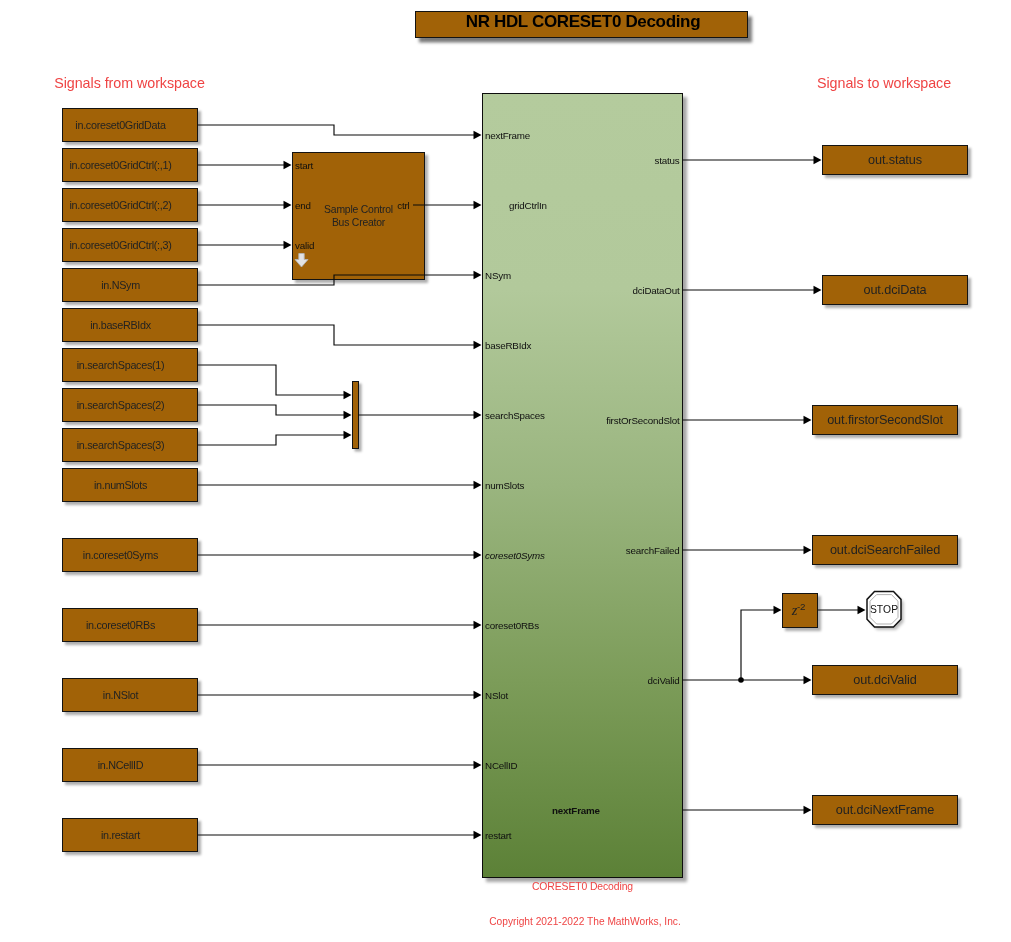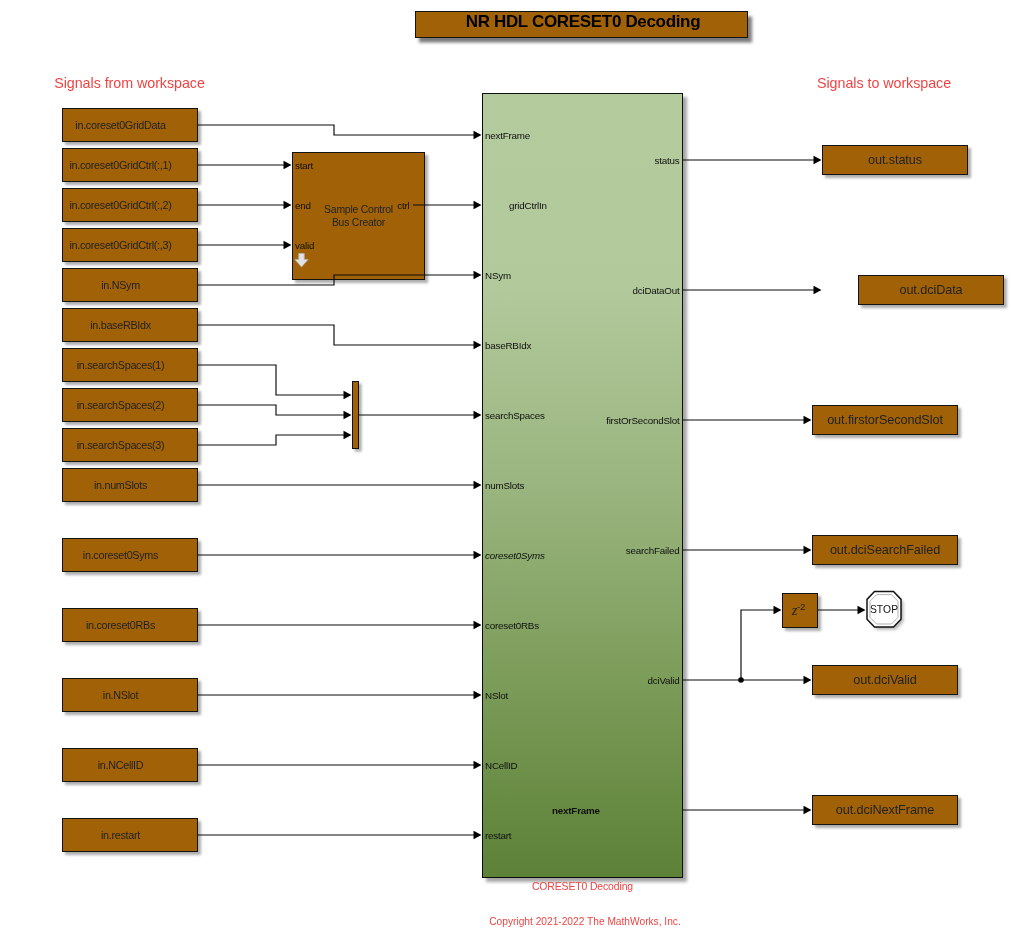--- a/index.html
+++ b/index.html
@@ -73,21 +73,21 @@
   <div class="plab" style="left:540px;top:155.5px;width:139.5px;text-align:right;">status</div>
   <div class="plab" style="left:540px;top:285.5px;width:139.5px;text-align:right;">dciDataOut</div>
   <div class="plab" style="left:540px;top:415.5px;width:139.5px;text-align:right;">firstOrSecondSlot</div>
   <div class="plab" style="left:540px;top:545.5px;width:139.5px;text-align:right;">searchFailed</div>
   <div class="plab" style="left:540px;top:675.5px;width:139.5px;text-align:right;">dciValid</div>
   <div class="plab" style="left:552px;top:805.5px;width:139.5px;text-align:left;font-weight:bold;">nextFrame</div>
 
   <div class="ann" style="left:482px;top:881.5px;width:201px;text-align:center;font-size:10.4px;letter-spacing:-0.1px;line-height:10.4px;">CORESET0 Decoding</div>
 
   <div class="blk outblk" style="left:822px;top:145px;">out.status</div>
-  <div class="blk outblk" style="left:858px;top:275px;">out.dciData</div>
+  <div class="blk outblk" style="left:822px;top:275px;">out.dciData</div>
   <div class="blk outblk" style="left:812px;top:405px;">out.firstorSecondSlot</div>
   <div class="blk outblk" style="left:812px;top:535px;">out.dciSearchFailed</div>
   <div class="blk outblk" style="left:812px;top:665px;">out.dciValid</div>
   <div class="blk outblk" style="left:812px;top:795px;">out.dciNextFrame</div>
 
   <div class="blk" style="left:782px;top:593px;width:36px;height:34.5px;">
     <span style="position:relative;top:0.5px;left:-1.5px;"><i style="font-family:'Liberation Serif',serif;font-size:14.5px;">z</i><span style="font-size:9.8px;position:relative;top:-5px;">-2</span></span>
   </div>
 
   <svg width="46" height="46" style="left:864px;top:589px;" viewBox="0 0 46 46">

